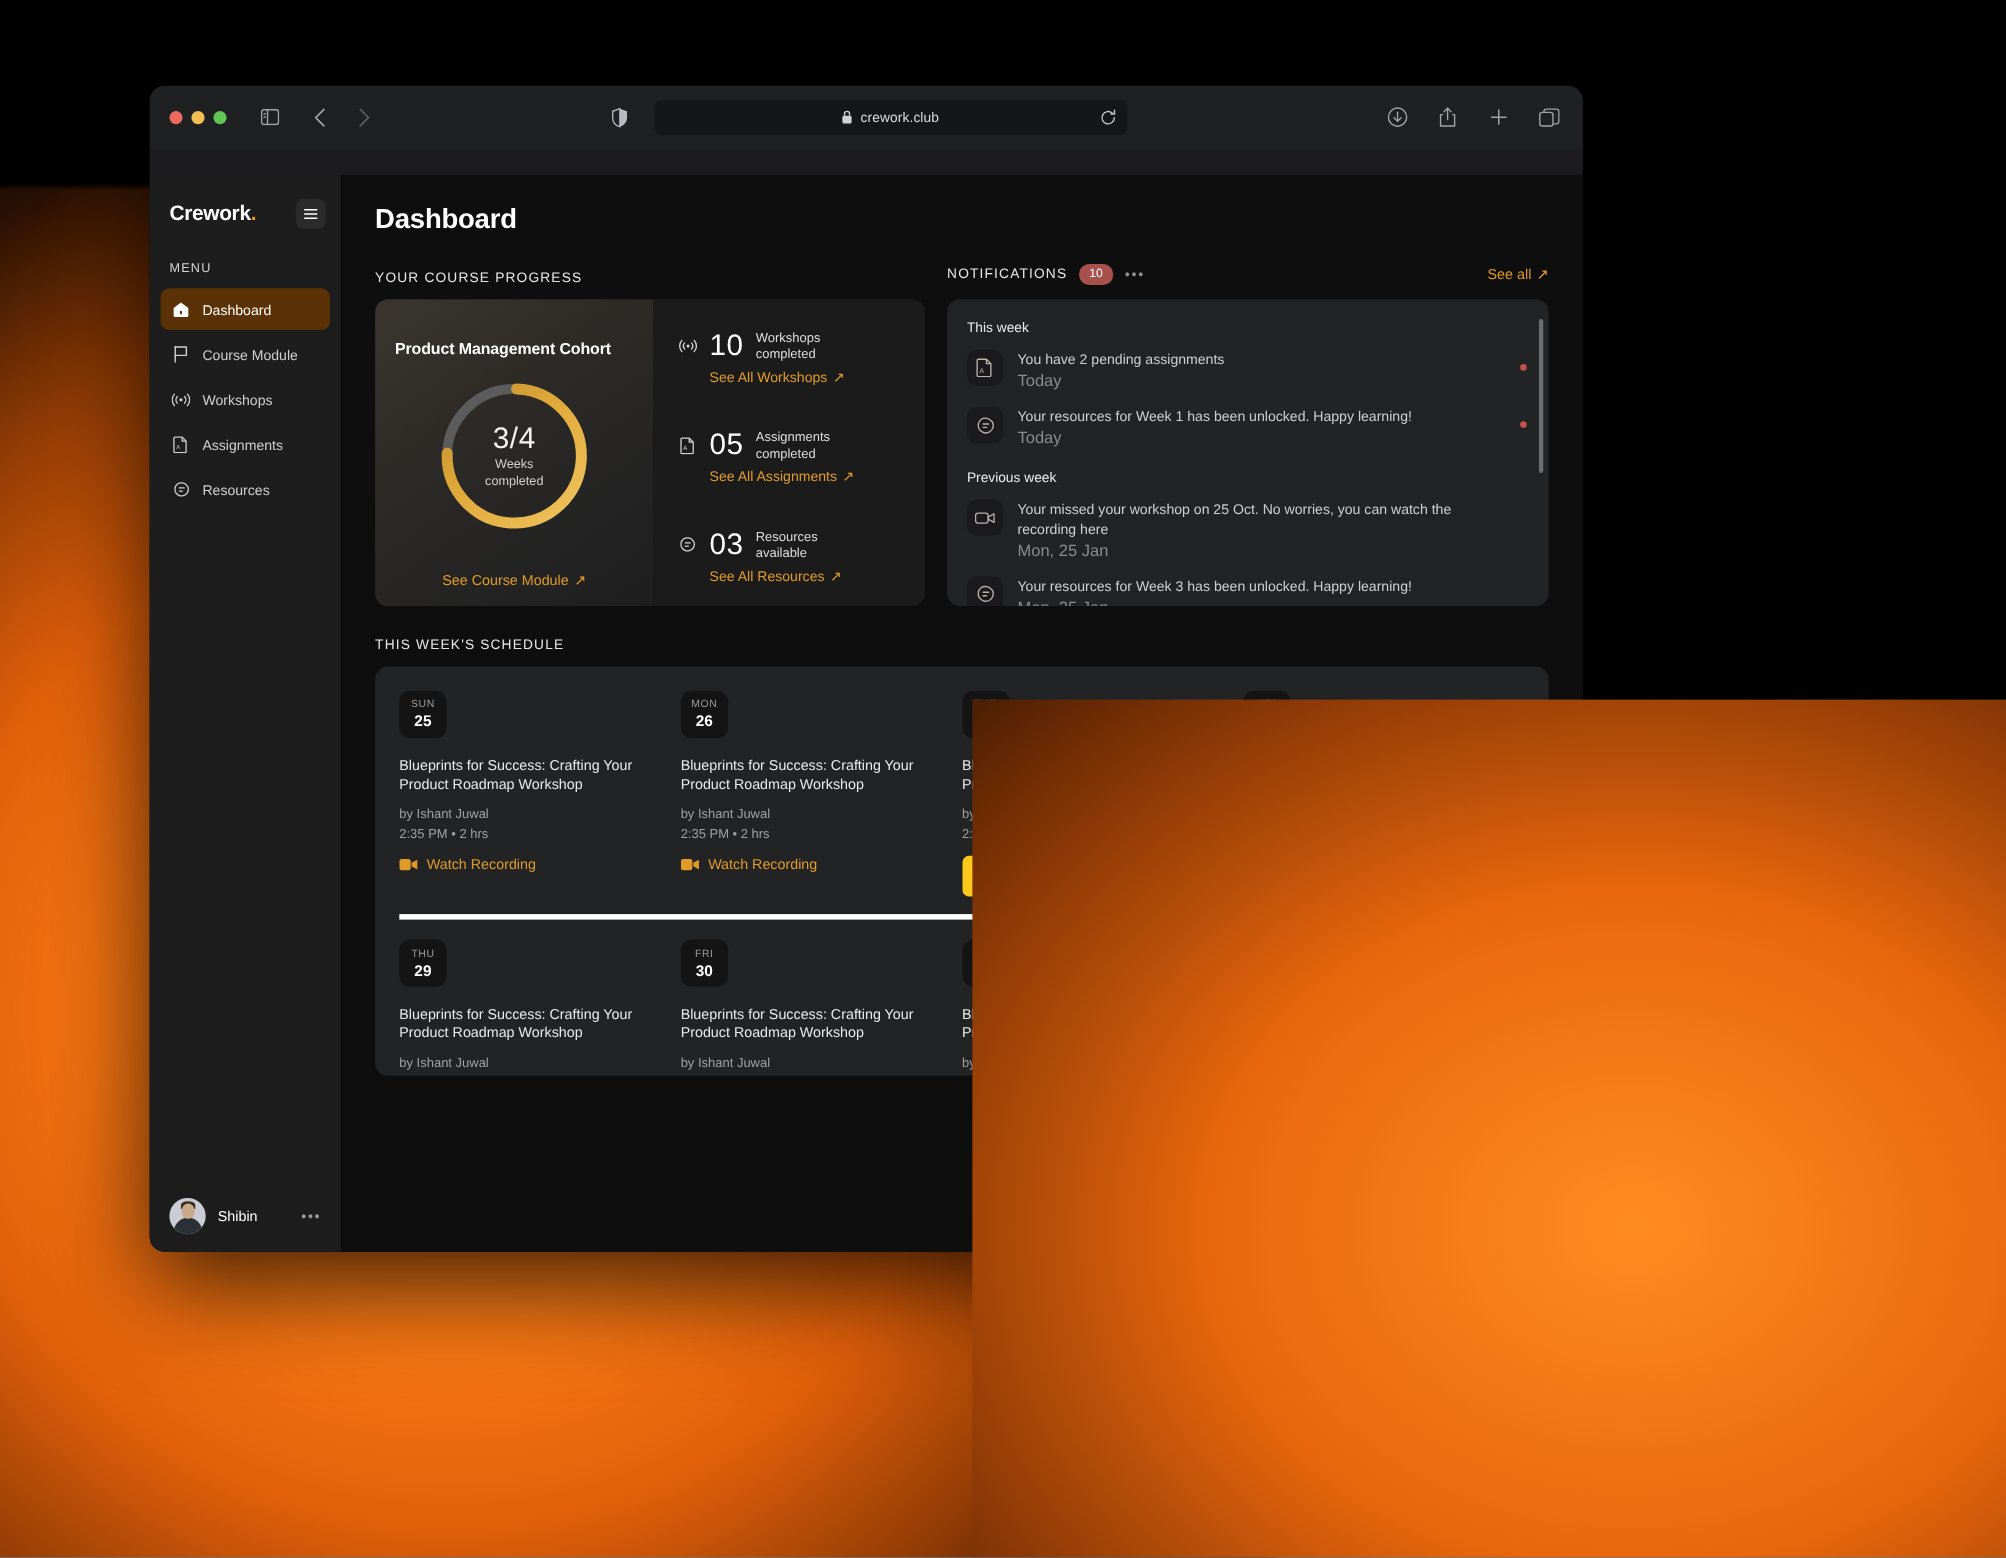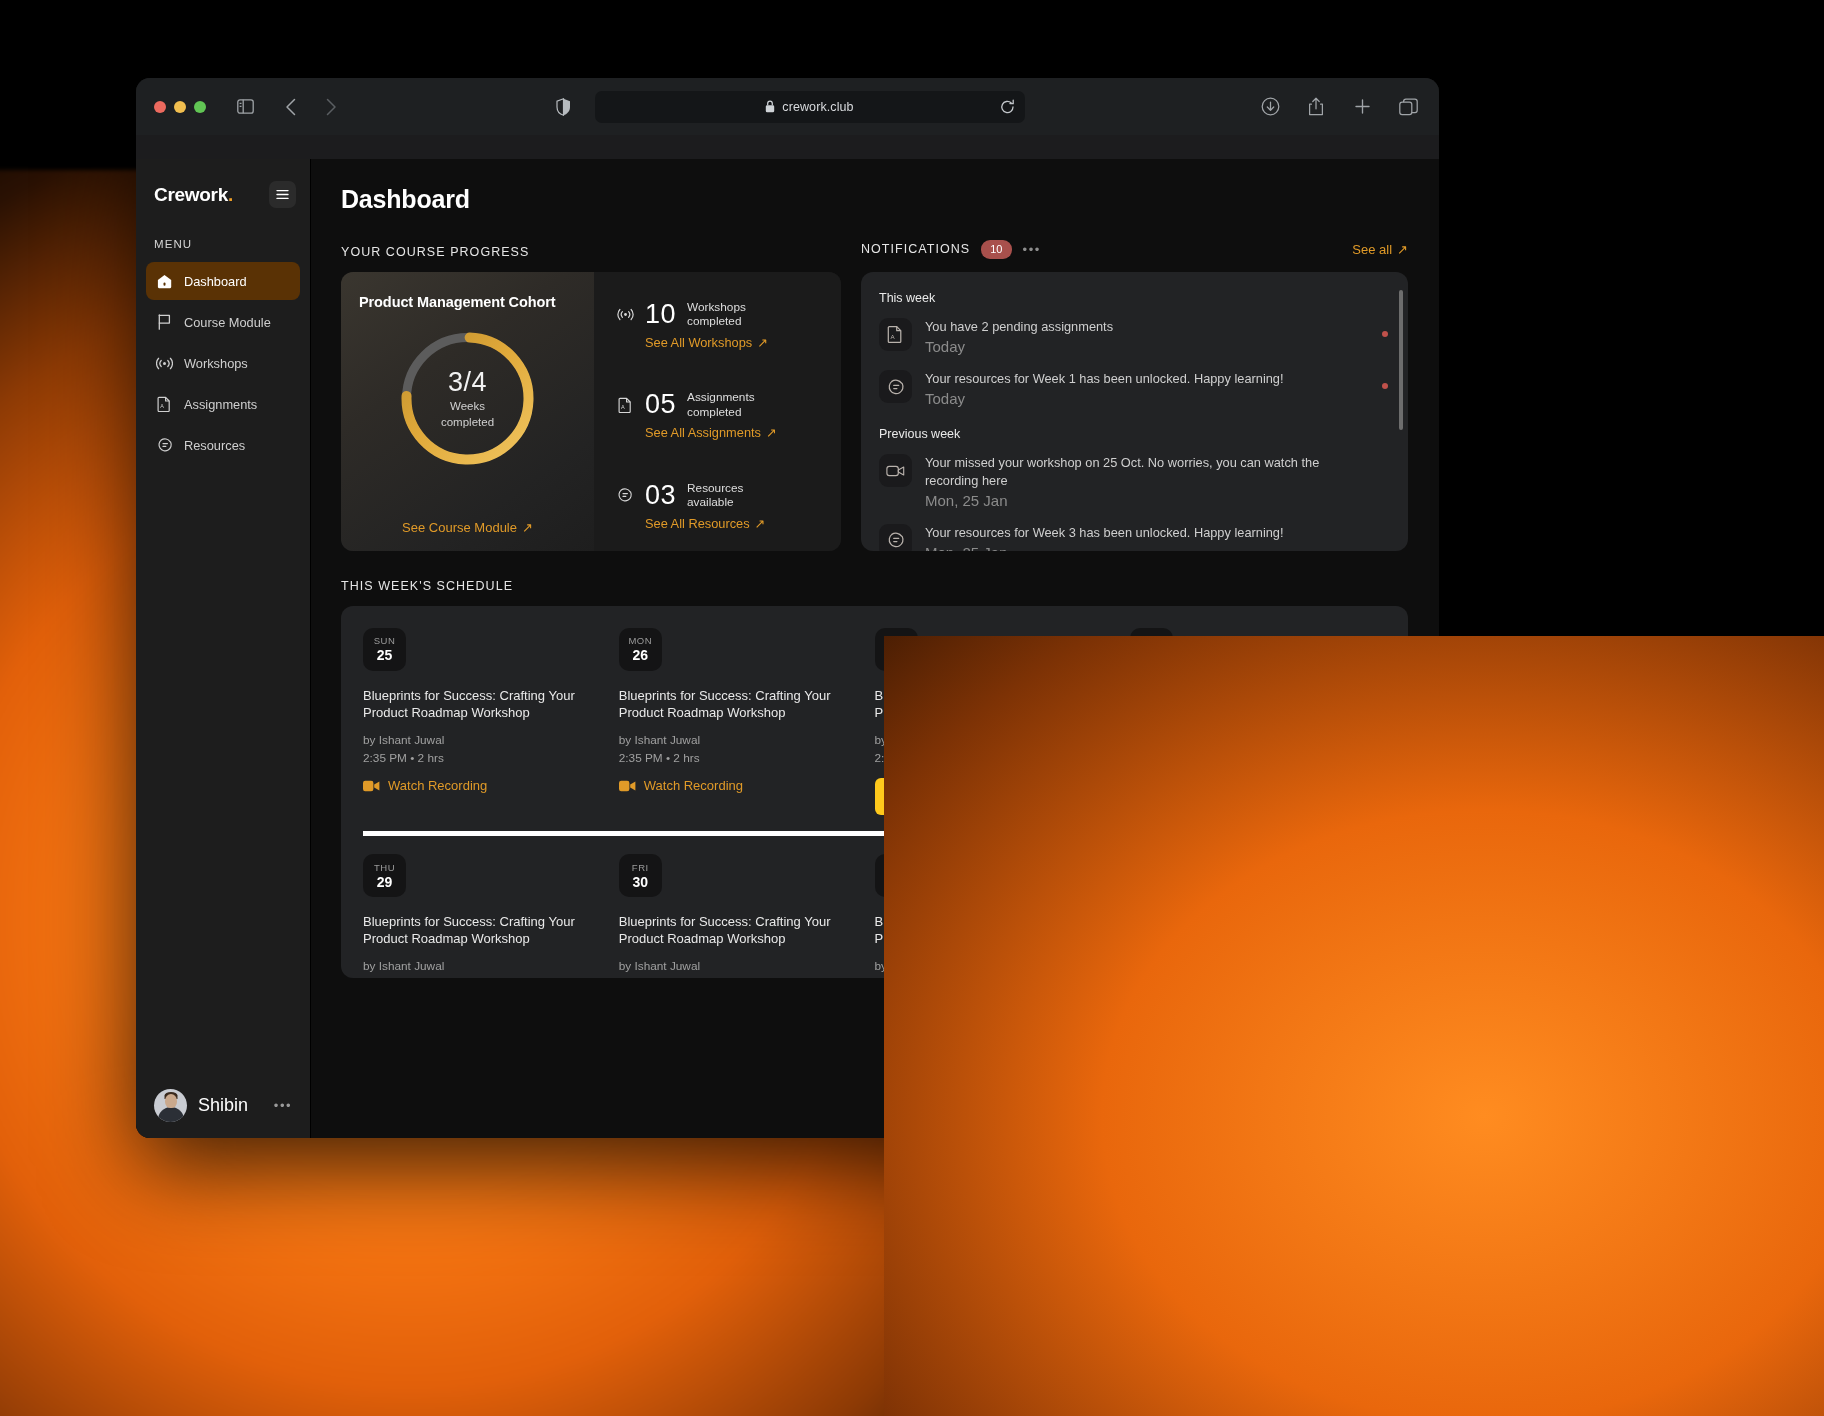--- a/index.html
+++ b/index.html
@@ -220,21 +220,21 @@
     background: #3a2a1e;
   }
   .avatar .body {
     position: absolute;
     left: 50%; bottom: 0;
     transform: translateX(-50%);
     width: 26px; height: 15px;
     border-radius: 13px 13px 0 0;
     background: #2b2f36;
   }
-  .profile-name { font-size: 18px; color: #ffffff; }
+  .profile-name { font-size: 13px; color: #ffffff; }
   .profile-more { margin-left: auto; color: #9a9a9a; letter-spacing: 1.5px; font-size: 13px; }
 
   
   .main {
     flex: 1;
     min-width: 0;
     background: #0e0e0e;
     padding: 26px 31px 0 30px;
     overflow: hidden;
   }
@@ -266,21 +266,21 @@
     display: flex;
     height: 279px;
     border-radius: 12px;
     overflow: hidden;
     background: #181818;
   }
   .progress-left {
     width: 253px;
     flex: 0 0 253px;
     background: linear-gradient(145deg, #3a362f 0%, #2e2b27 35%, #232323 75%, #1e1e1e 100%);
-    padding: 22px 18px 16px 18px;
+    padding: 38px 18px 16px 18px;
     display: flex;
     flex-direction: column;
     align-items: center;
   }
   .cohort-title {
     font-size: 14.5px;
     font-weight: bold;
     color: #ffffff;
     align-self: flex-start;
     letter-spacing: -0.1px;

